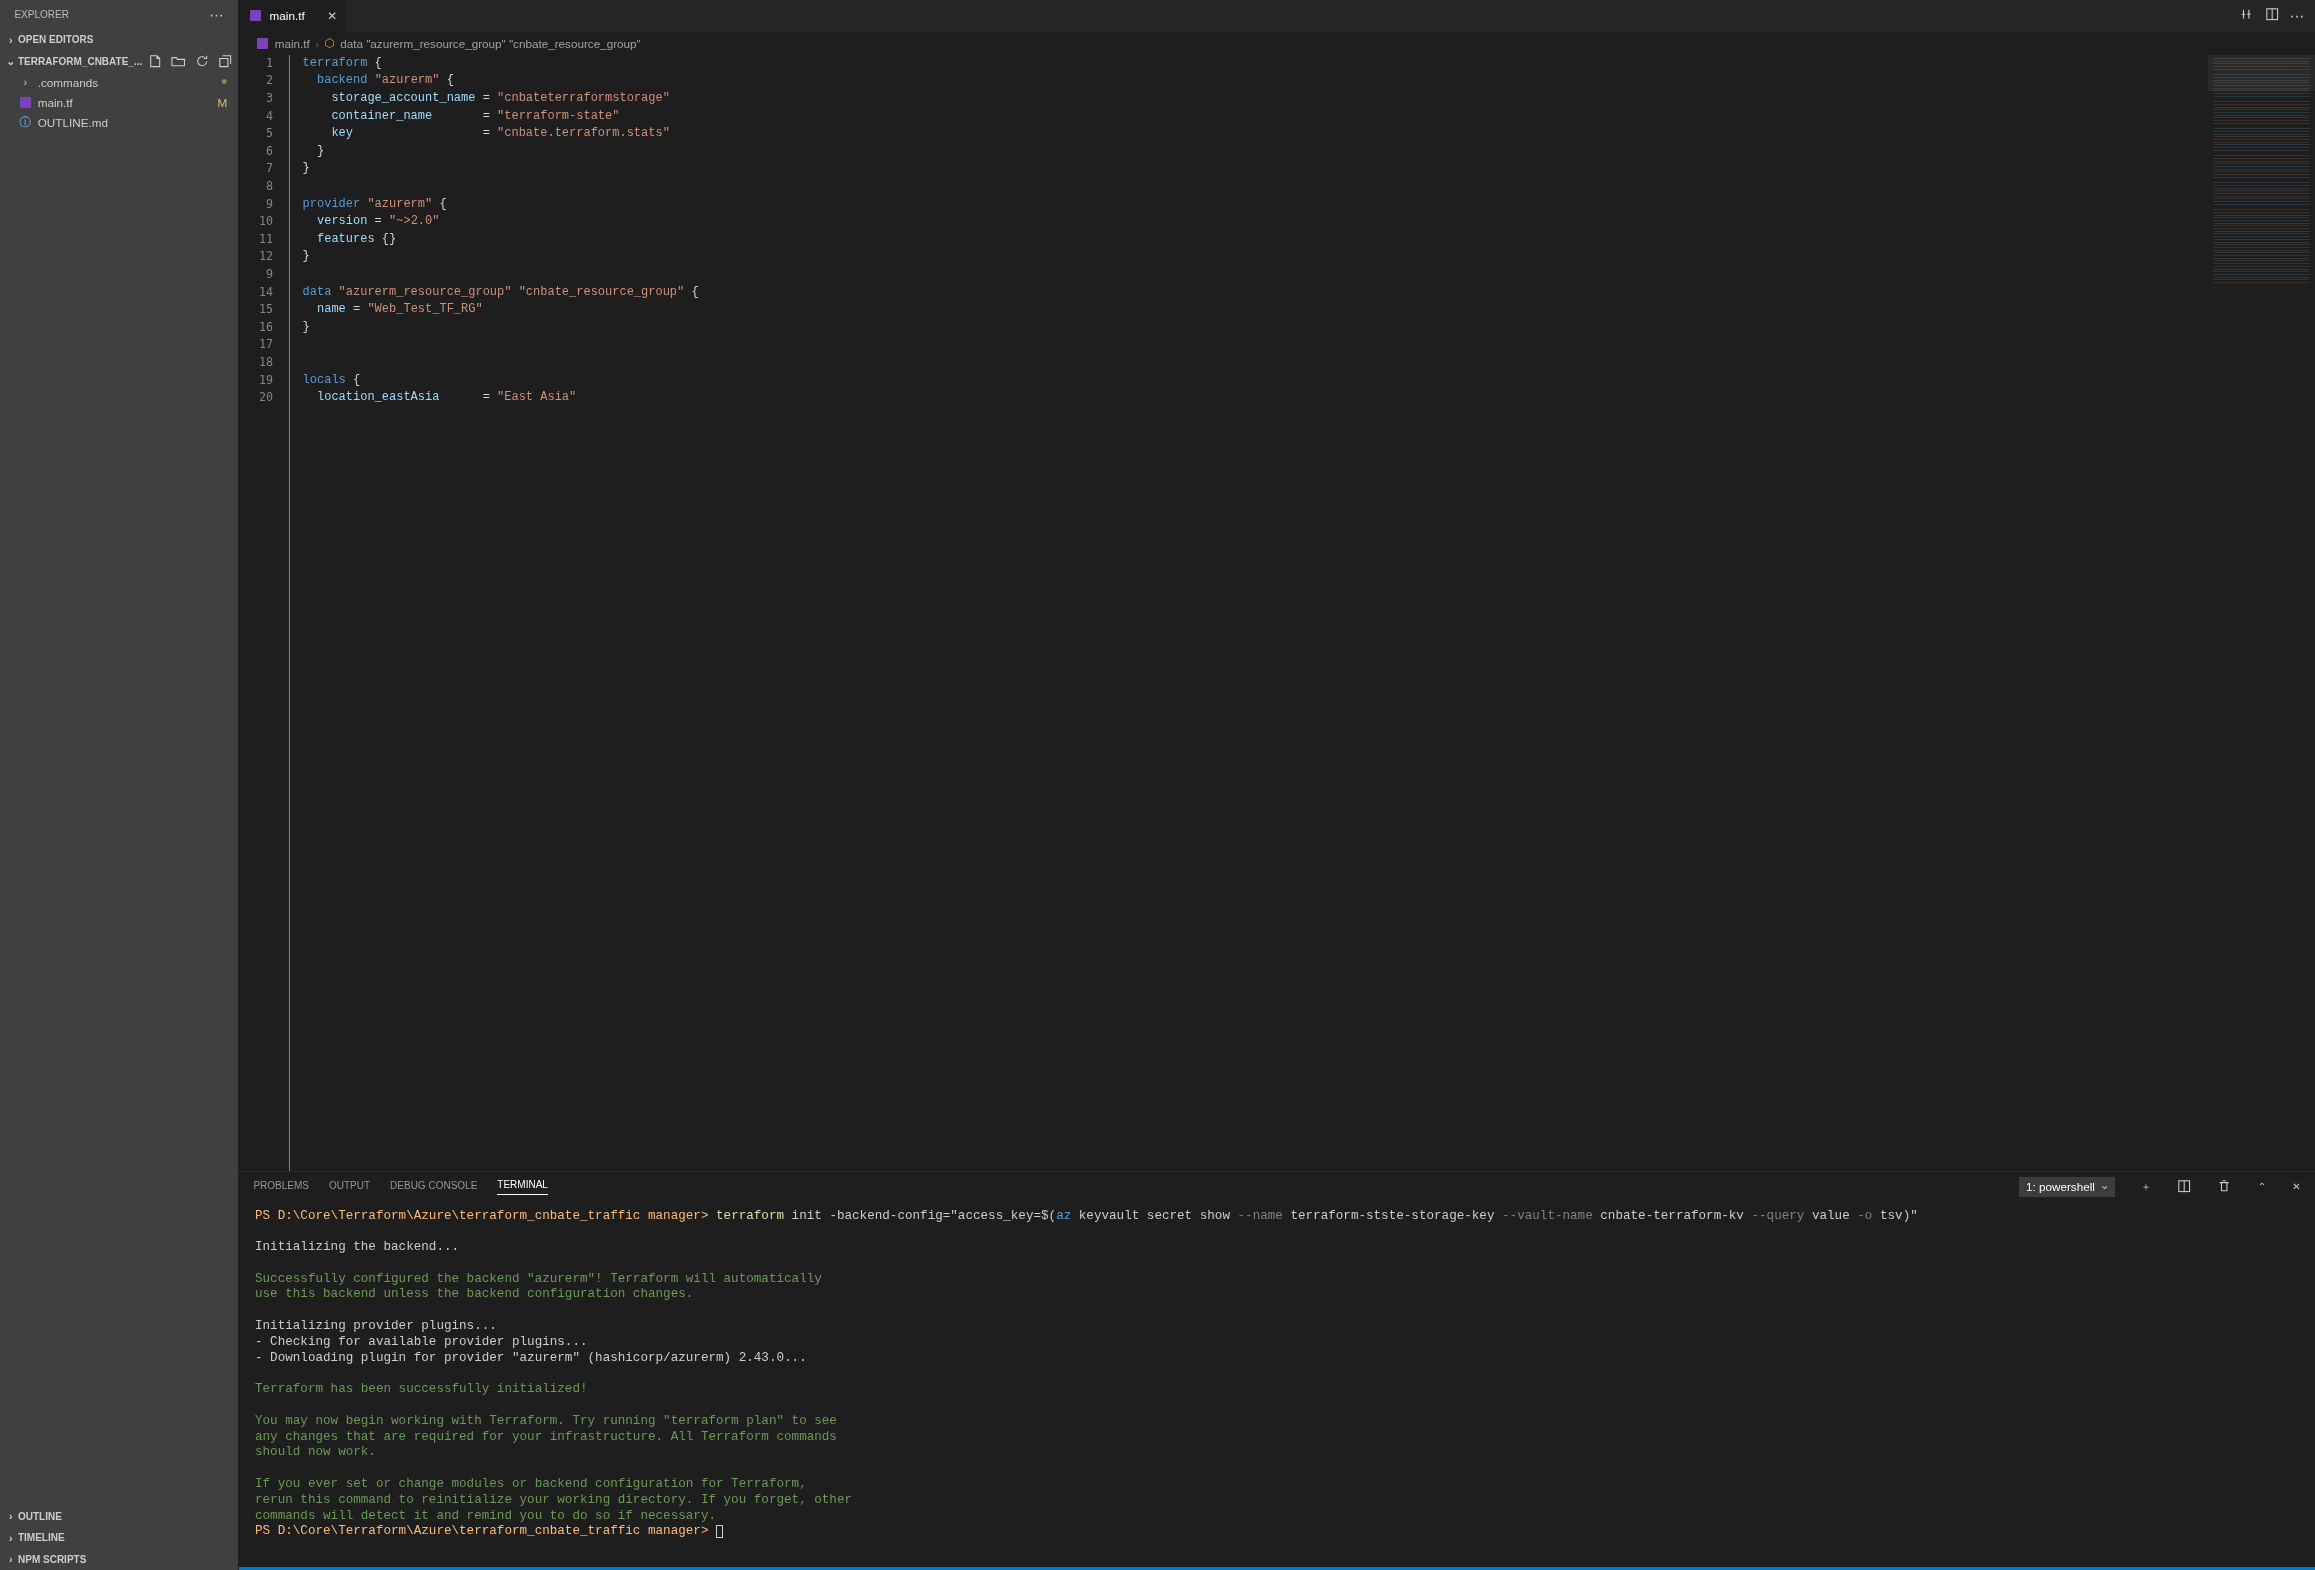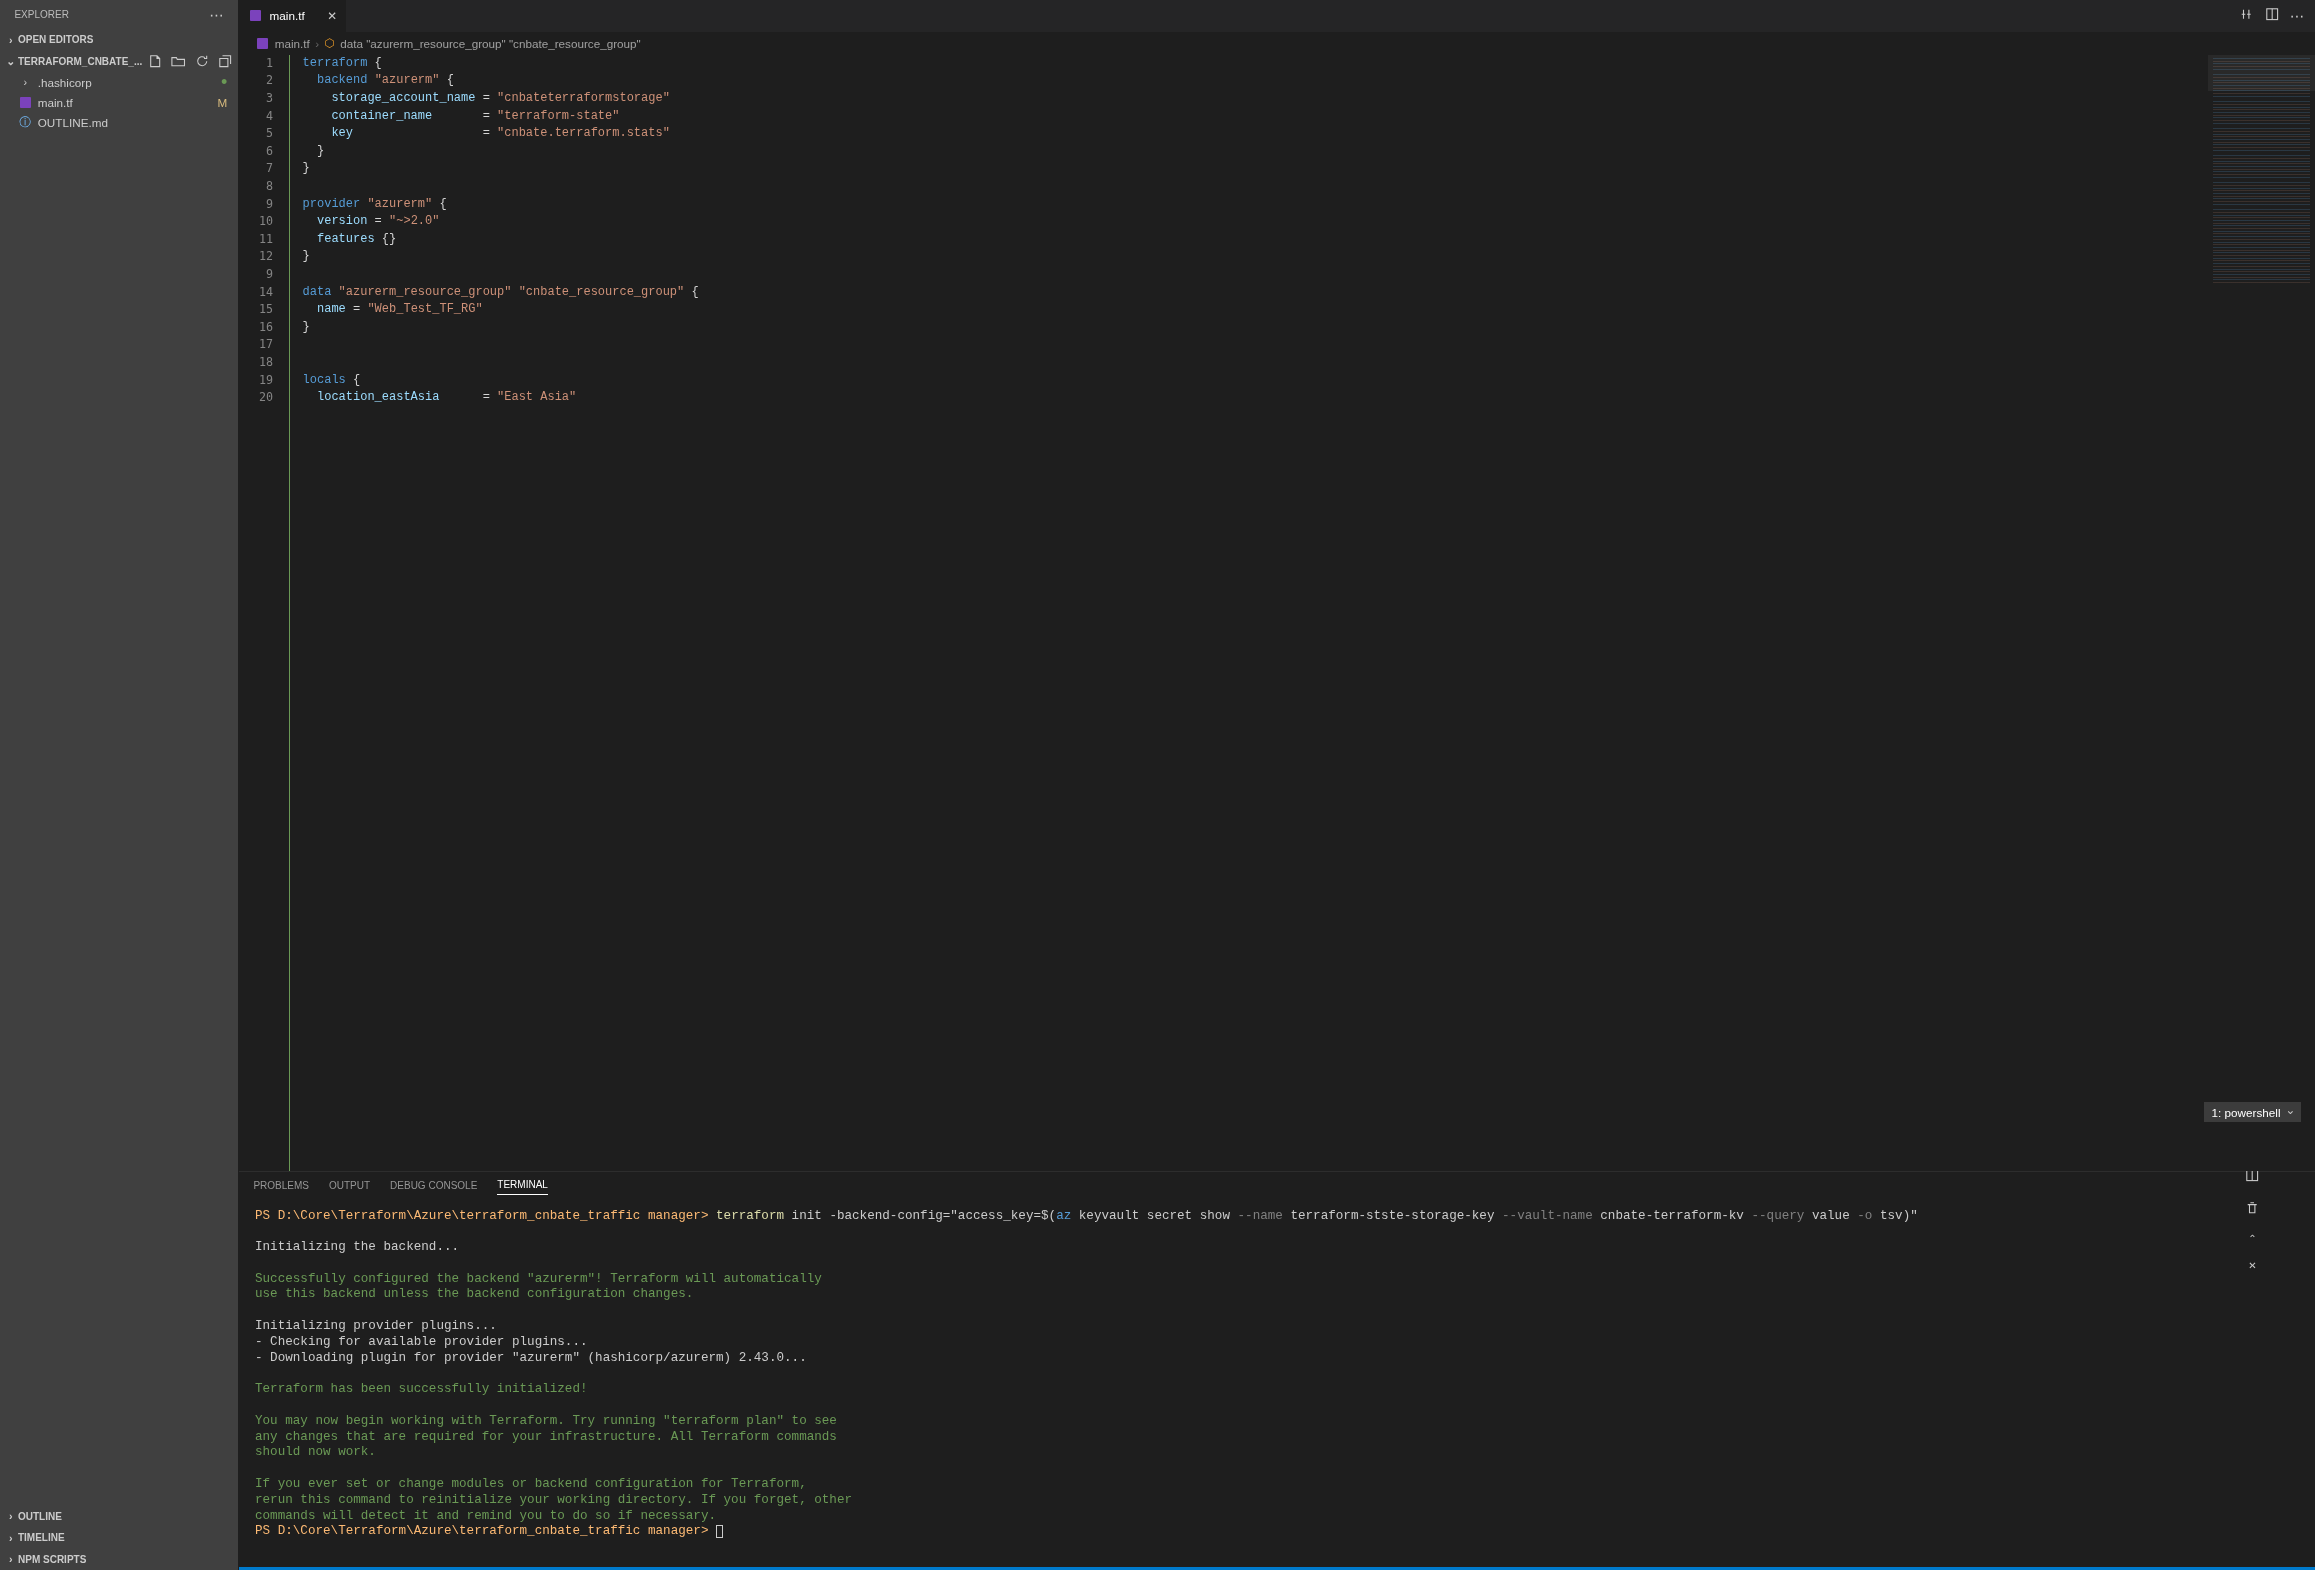--- a/index.html
+++ b/index.html
@@ -172,21 +172,21 @@
   align-items: center;
   padding: 0 14.4px;
   gap: 20px;
   font-size: 10px;
   color: #969696;
   justify-content: space-between;
 }
 .panel-tabs .left-tabs { display: flex; gap: 20px; align-items: center; }
 .panel-tab { cursor: pointer; text-transform: uppercase; padding-bottom: 3.6px; }
 .panel-tab.active { color: #ffffff; border-bottom: 0.9px solid #ffffff; }
-.panel-actions { display: flex; align-items: center; gap: 16px; color: #cccccc; flex-direction: column; }
+.panel-actions { display: flex; align-items: center; gap: 26px; color: #cccccc; }
 .terminal-select {
   background: #3c3c3c;
   color: #ffffff;
   border: none;
   font-size: 11.7px;
   padding: 1.8px 20px 1.8px 7.2px;
   height: 20px;
   cursor: pointer;
   appearance: none;
   position: relative;
@@ -250,21 +250,21 @@
           <svg class="icon" viewBox="0 0 16 16">
             <path d="M2 5h9v9H2z M5 2h9v9"></path>
           </svg>
         </span>
     </div>
   </div>
   <div class="file-tree">
     <div class="file-item">
       <div class="left">
           <span class="chevron">›</span>
-          <span class="folder-name">.hashicorp</span>
+          <span class="folder-name">.commands</span>
         </div>
       <span class="dot-badge">•</span>
     </div>
     <div class="file-item">
       <div class="left">
           <span class="file-icon tf-file-icon"></span>
           <span>main.tf</span>
         </div>
       <span class="modified-badge">M</span>
     </div>

